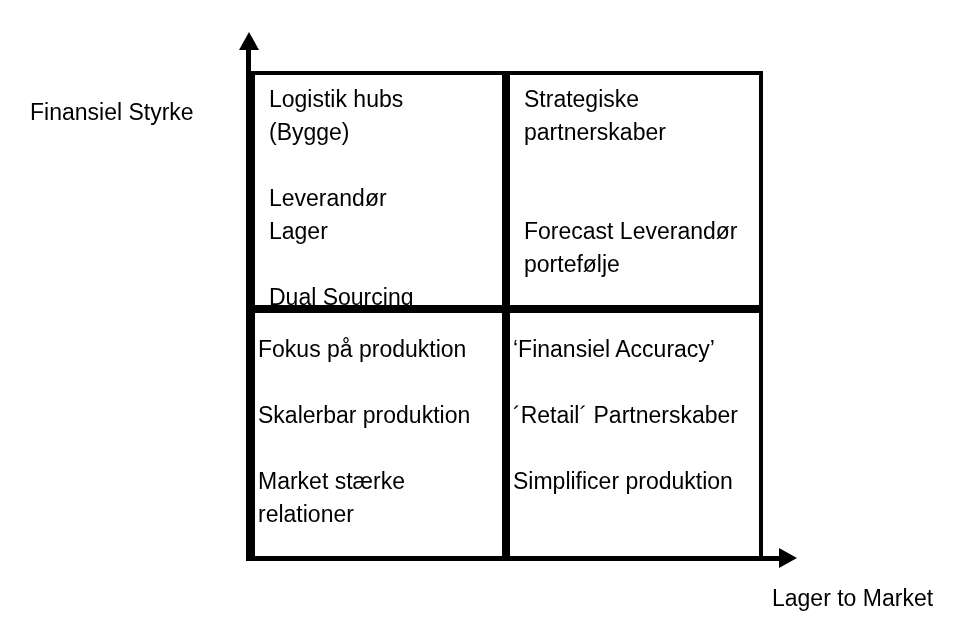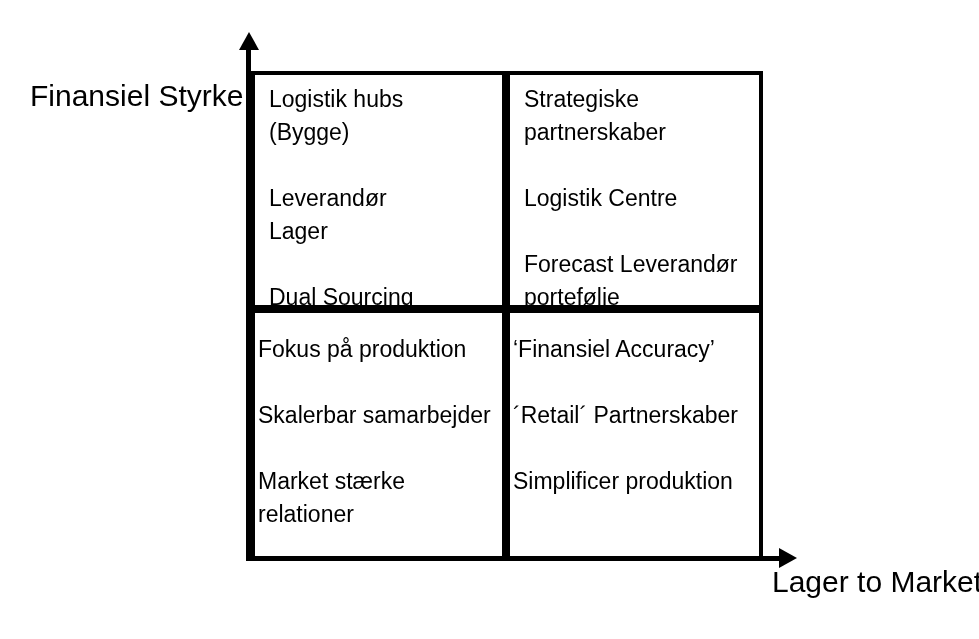--- a/index.html
+++ b/index.html
@@ -11,23 +11,24 @@
     position: relative;
     width: 979px;
     height: 639px;
     background: #ffffff;
     color: #000000;
     font-family: "Liberation Sans", sans-serif;
     overflow: hidden;
   }
   .axis-label {
     position: absolute;
-    font-size: 30px;
+    font-size: 23px;
     line-height: 28px;
     white-space: nowrap;
+    margin-top: 16px;
   }
   .y-label { left: 30px; top: 82px; }
   .x-label { left: 772px; top: 568px; }
 
   
   .axis-y-line {
     position: absolute;
     left: 246px; top: 48px;
     width: 5px; height: 512px;
     background: #000000;
@@ -99,30 +100,29 @@
       <div class="q-line">Leverandør</div>
       <div class="q-line">Lager</div>
       <div class="q-line"></div>
       <div class="q-line">Dual Sourcing</div>
     </div>
 
     <div class="cell top">
       <div class="q-line">Strategiske</div>
       <div class="q-line">partnerskaber</div>
       <div class="q-line"></div>
-      <div class="q-line">Logistik Centre</div>
       <div class="q-line"></div>
       <div class="q-line">Forecast Leverandør</div>
       <div class="q-line">portefølje</div>
     </div>
 
     <div class="cell bottom">
       <div class="q-line">Fokus på produktion</div>
       <div class="q-line"></div>
-      <div class="q-line">Skalerbar samarbejder</div>
+      <div class="q-line">Skalerbar produktion</div>
       <div class="q-line"></div>
       <div class="q-line">Market stærke</div>
       <div class="q-line">relationer</div>
     </div>
 
     <div class="cell bottom">
       <div class="q-line">‘Finansiel Accuracy’</div>
       <div class="q-line"></div>
       <div class="q-line">´Retail´ Partnerskaber</div>
       <div class="q-line"></div>

